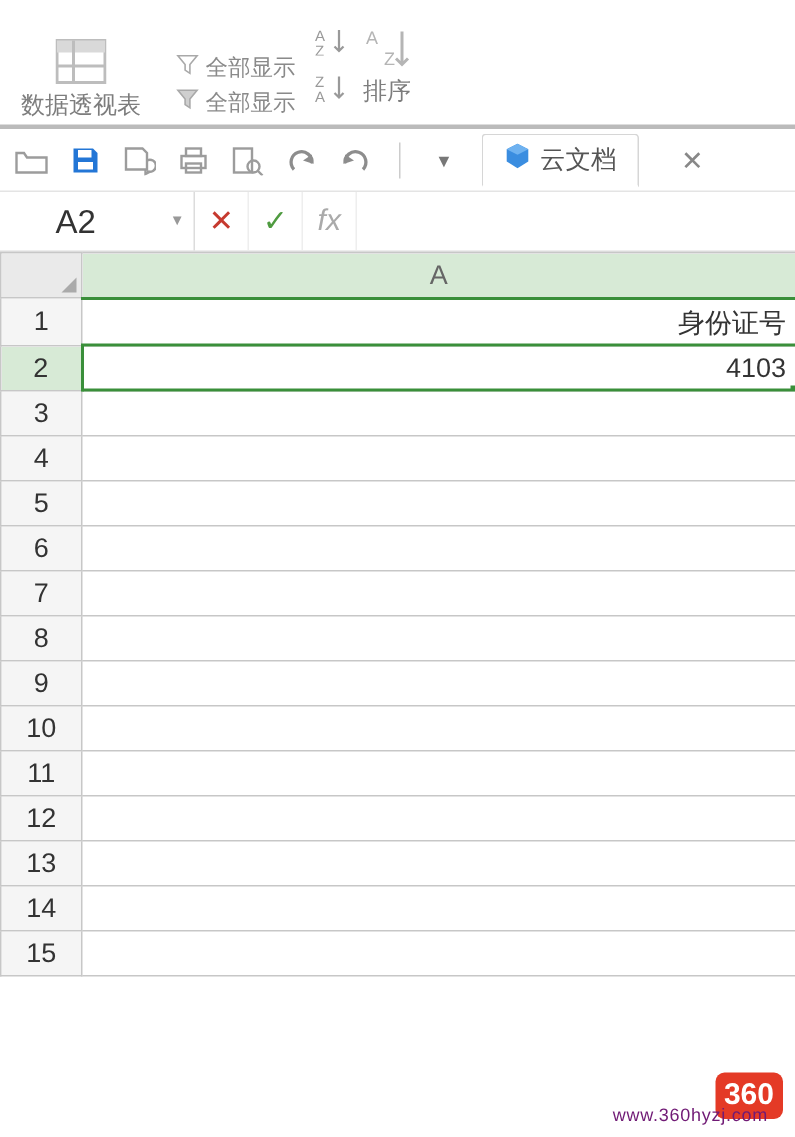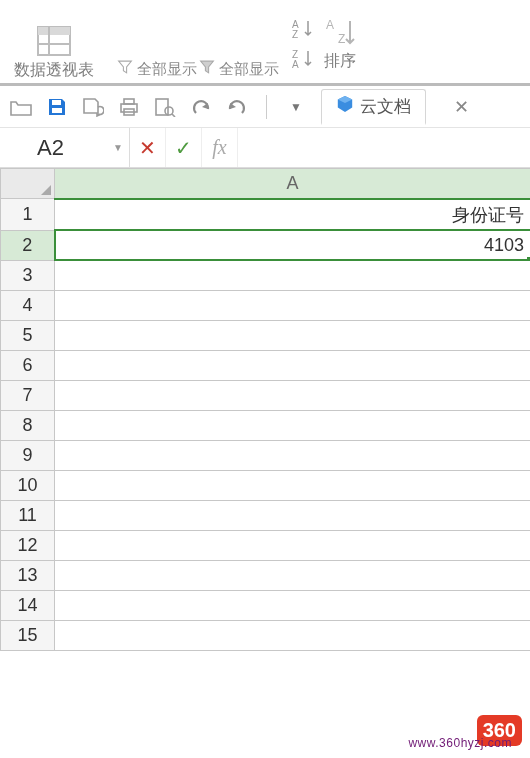--- a/index.html
+++ b/index.html
@@ -39,21 +39,21 @@
     align-items: center;
     justify-content: center;
   }
   .ribbon-group .label {
     font-size: 16px;
     color: #7d7d7d;
     white-space: nowrap;
   }
   .filter-sub {
     display: flex;
-    flex-direction: row;
+    flex-direction: column;
     gap: 2px;
     margin-left: 4px;
     font-size: 15px;
     color: #8a8a8a;
   }
   .filter-sub .sub-row {
     display: flex;
     align-items: center;
     gap: 4px;
   }
@@ -128,21 +128,21 @@
   }
   .namebox .dd-arrow {
     position:absolute;
     right:6px;
     font-size:10px;
     color:#999;
   }
   .fb-btn { width:36px;height:100%;display:flex;align-items:center;justify-content:center;font-size:20px; border-right:1px solid #eee;}
   .fb-cancel { color:#c63a2f; }
   .fb-confirm { color:#4f9b40; }
-  .fb-fx { color:#aaaaaa; font-style:italic; font-family:Liberation Serif, serif; font-size:20px; }
+  .fb-fx { color:#aaaaaa; font-style:italic; font-family:Liberation Sans, sans-serif; font-size:20px; }
   .fb-input { flex:1; height:100%; }
 
   
   .sheet {
     position:relative;
     user-select:none;
   }
   .sheet table {
     border-collapse:collapse;
     width: 530px;

